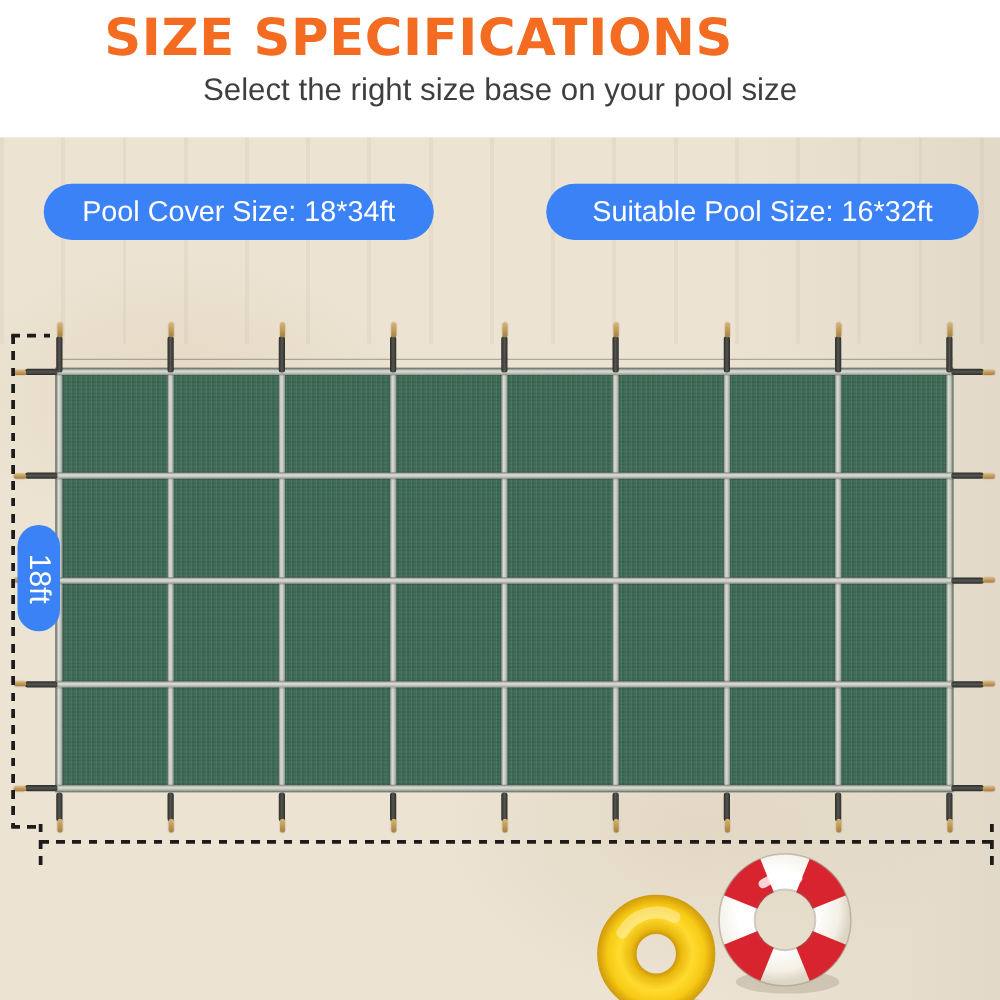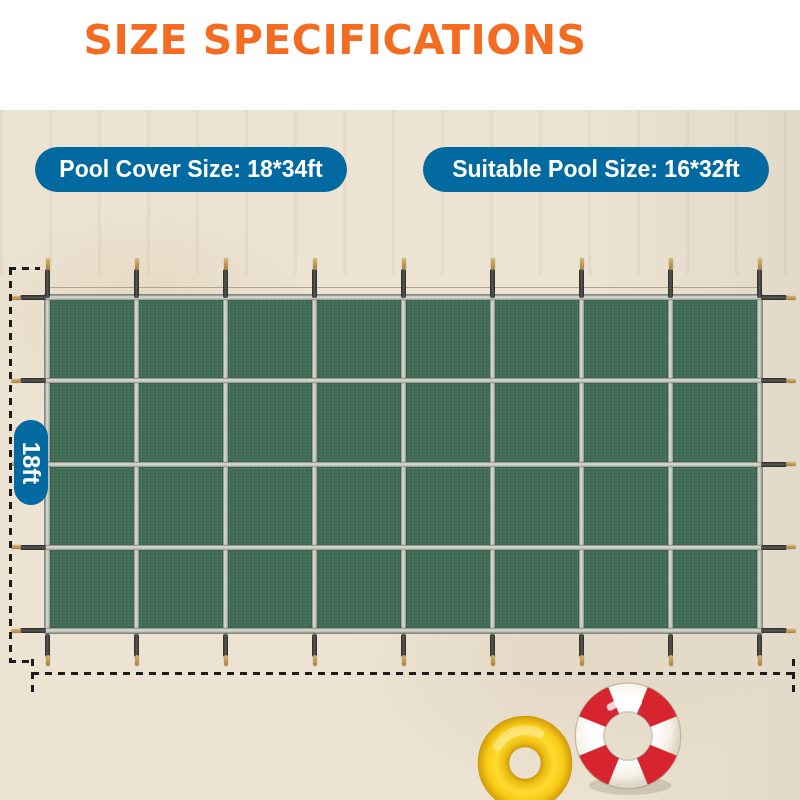--- a/index.html
+++ b/index.html
@@ -6,21 +6,21 @@
   #page{
     position:relative;width:800px;height:800px;overflow:hidden;
     font-family:"Liberation Sans",sans-serif;
     background:#ece3d2;
   }
   
   #header{position:absolute;left:0;top:0;width:800px;height:110px;background:#ffffff;}
   #title{
     position:absolute;left:0;top:6px;width:670px;text-align:center;
     font-family:"DejaVu Sans",sans-serif;font-weight:bold;font-size:41px;
-    letter-spacing:.5px;color:#f36c21;margin-top:10px;
+    letter-spacing:.5px;color:#f36c21;
   }
   #subtitle{
     position:absolute;left:0;top:58px;width:800px;text-align:center;
     font-size:25px;color:#3f3f3f;
   }
   
   #backdrop{
     position:absolute;left:0;top:110px;width:800px;height:690px;
     background:
       linear-gradient(90deg, rgba(0,0,0,0) 72%, rgba(96,90,74,0.07)),
@@ -29,24 +29,24 @@
       #ece3d2;
   }
   #tile-streaks{
     position:absolute;left:0;top:110px;width:800px;height:165px;
     background:repeating-linear-gradient(90deg, rgba(167,146,114,0.12) 0 3px, rgba(0,0,0,0) 3px 49px);
     opacity:.8;
   }
   
   .pill{
     position:absolute;display:flex;align-items:center;justify-content:center;
-    background:#0369a1;color:#ffffff;font-weight:bold;white-space:nowrap;
+    background:#3b82f6;color:#ffffff;font-weight:normal;white-space:nowrap;
   }
   #badge-cover-size{left:35px;top:147px;width:312px;height:45px;border-radius:23px;font-size:23px;}
-  #badge-pool-size{left:423px;top:147px;width:346px;height:45px;border-radius:23px;font-size:23px;}
+  #badge-pool-size{left:437px;top:147px;width:346px;height:45px;border-radius:23px;font-size:23px;}
   #badge-height{left:14px;top:420px;width:34px;height:85px;border-radius:17px;font-size:24px;}
   #badge-height span{transform:rotate(90deg);display:block;white-space:nowrap;}
   #badge-width{left:328px;top:676px;width:96px;height:38px;border-radius:19px;font-size:26px;}
   
   #cover{
     position:absolute;left:45px;top:295px;width:717px;height:338px;
     background-image:
       repeating-linear-gradient(90deg, rgba(255,255,255,0.05) 0 1px, rgba(0,0,0,0.06) 1px 2px, rgba(0,0,0,0) 2px 4px),
       repeating-linear-gradient(0deg, rgba(0,0,0,0.07) 0 1px, rgba(0,0,0,0) 1px 3px);
     background-color:#426f59;
@@ -71,20 +71,21 @@
   #swim-ring{position:absolute;left:462px;top:700px;}
   #lifebuoy{position:absolute;left:566px;top:676px;}
 </style>
 </head>
 <body>
 
 <div id="page">
 
   <div id="header">
     <div id="title">SIZE SPECIFICATIONS</div>
+    <div id="subtitle">Select the right size base on your pool size</div>
   </div>
 
   <div id="backdrop"></div>
   <div id="tile-streaks"></div>
 
   <div class="pill" id="badge-cover-size">Pool Cover Size: 18*34ft</div>
   <div class="pill" id="badge-pool-size">Suitable Pool Size: 16*32ft</div>
 
   <div id="edge-cable"></div>
   <div id="cover">

